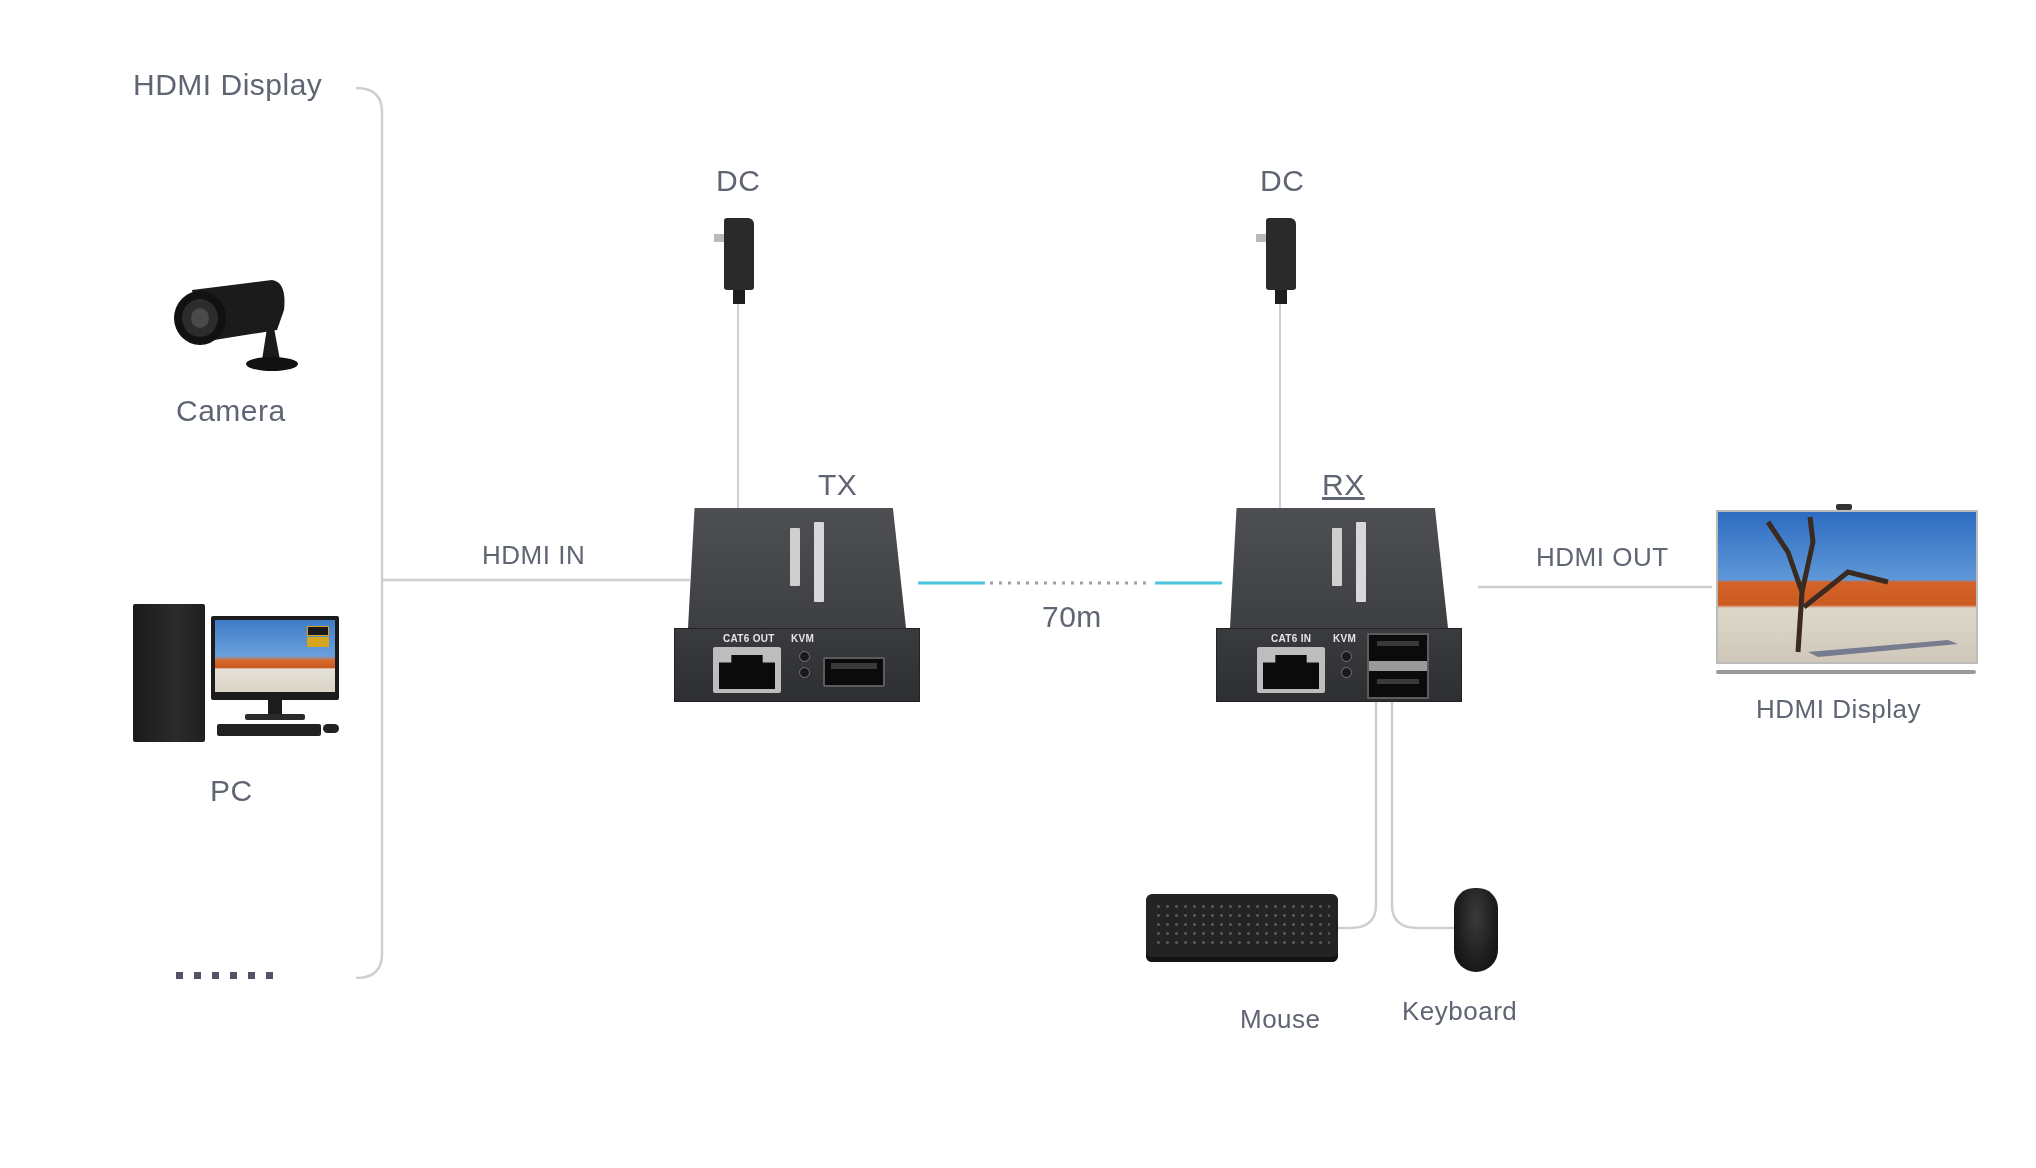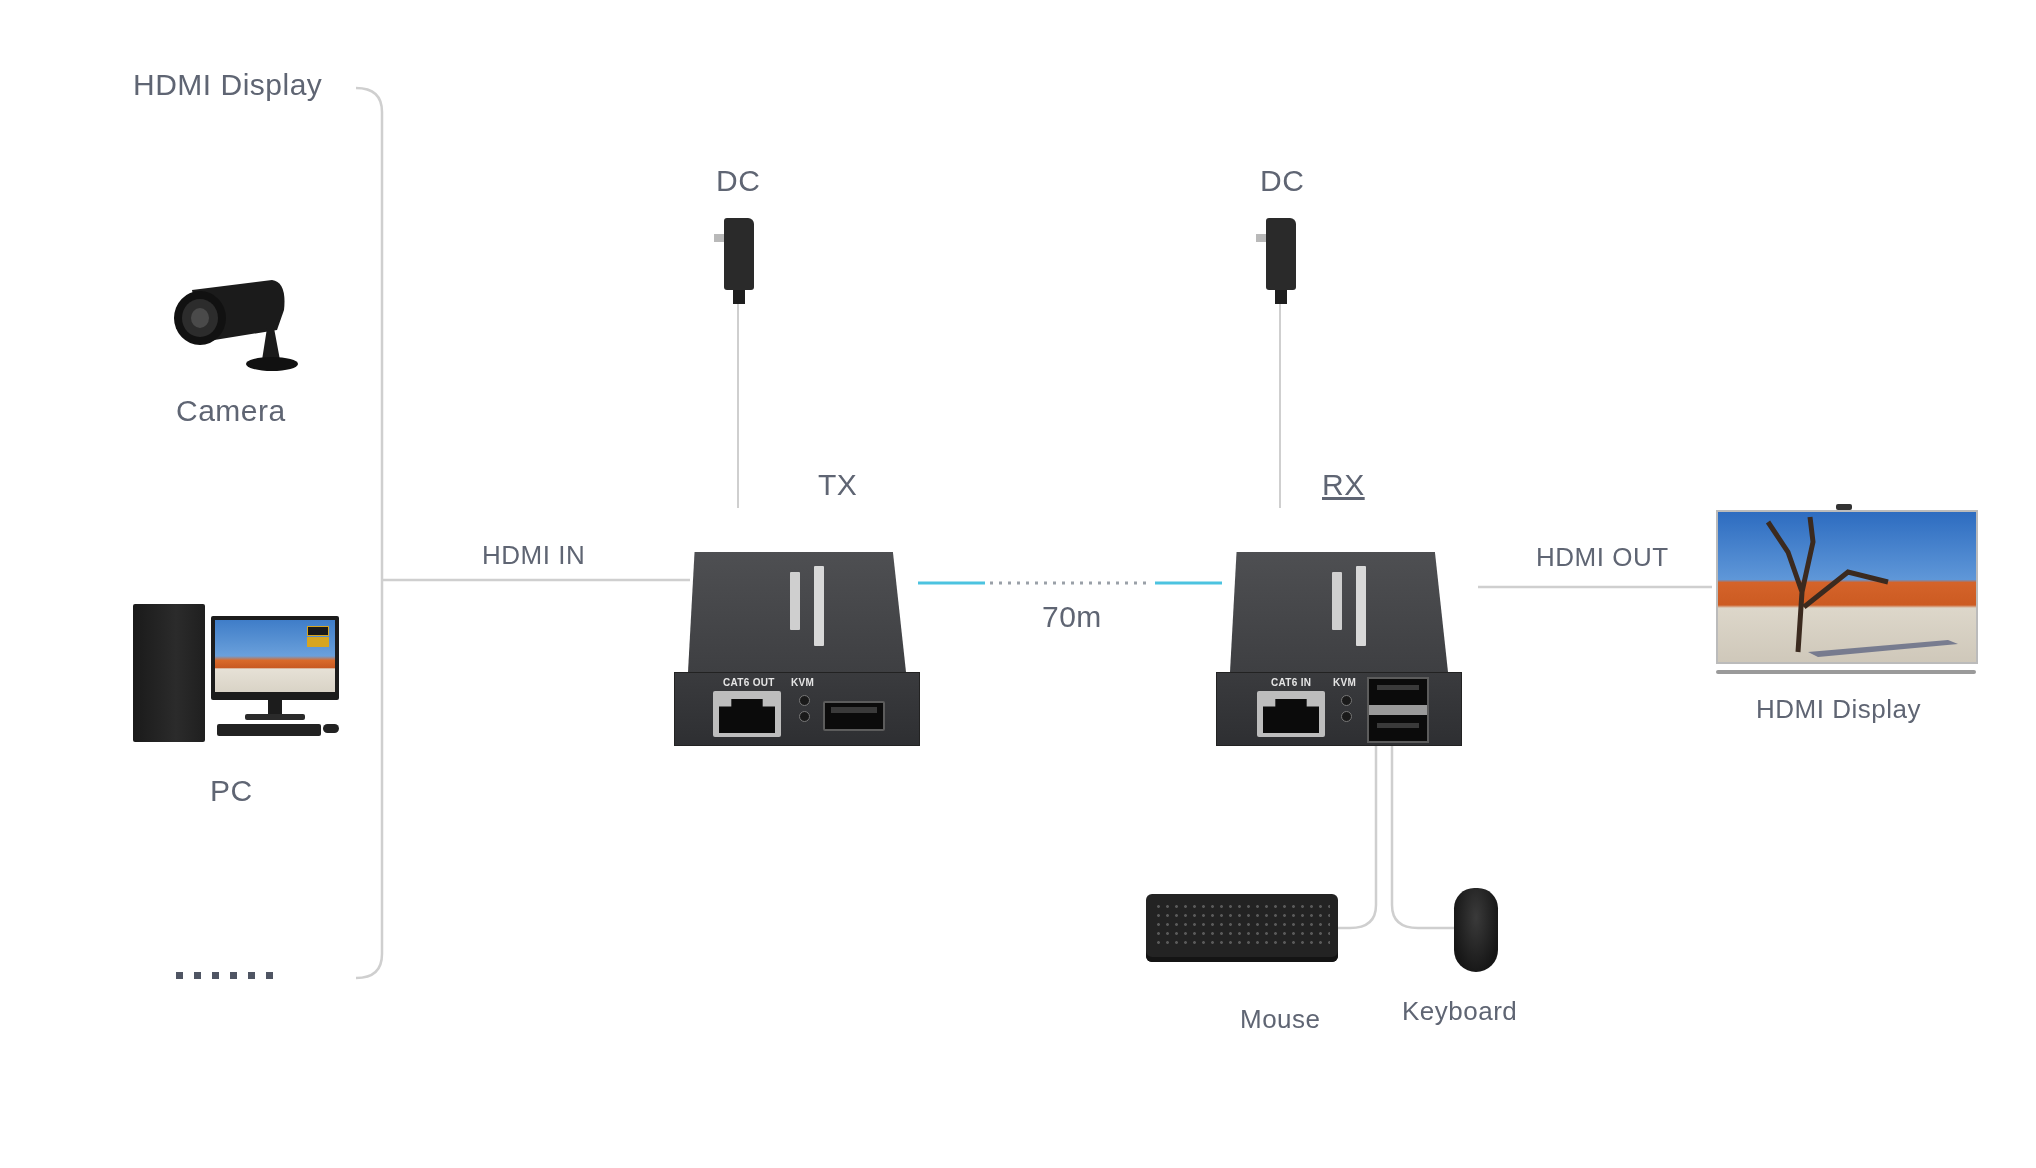--- a/index.html
+++ b/index.html
@@ -4,21 +4,21 @@
 <style>
   html, body { margin: 0; padding: 0; background: #ffffff; }
   body { width: 2036px; height: 1168px; position: relative; overflow: hidden;
          font-family: "Liberation Sans", "DejaVu Sans", sans-serif; color: #5d6370; }
   .abs { position: absolute; }
   .label { position: absolute; color: #5f6573; font-size: 30px; letter-spacing: 0.5px; white-space: nowrap; }
   .label.sm { font-size: 26px; }
   svg.wire { position: absolute; left: 0; top: 0; width: 2036px; height: 1168px; pointer-events: none; }
 
   
-  .box { position: absolute; margin-top: 44px; }
+  .box { position: absolute; }
   .box-top { position: absolute; left: 14px; right: 0; top: 0; height: 120px;
              background: linear-gradient(180deg, #4e4f52 0%, #3e3f42 100%);
              clip-path: polygon(3% 0, 94% 0, 100% 100%, 0 100%); }
   .box-front { position: absolute; left: 0; right: -14px; top: 120px; height: 72px;
                background: linear-gradient(180deg, #3a3b3e 0%, #2e2f32 100%);
                border: 1px solid #222; }
   .box-label-a { position: absolute; width: 10px; height: 58px; background: #cfcfcf; border-radius: 1px; }
   .box-label-b { position: absolute; width: 10px; height: 80px; background: #d8d8d8; border-radius: 1px; }
   .port-text { position: absolute; color: #e5e5e5; font-size: 10px; font-weight: bold; letter-spacing: 0.3px; }
   .rj45 { position: absolute; width: 68px; height: 46px; background: #bdbdbd; border-radius: 2px; }

